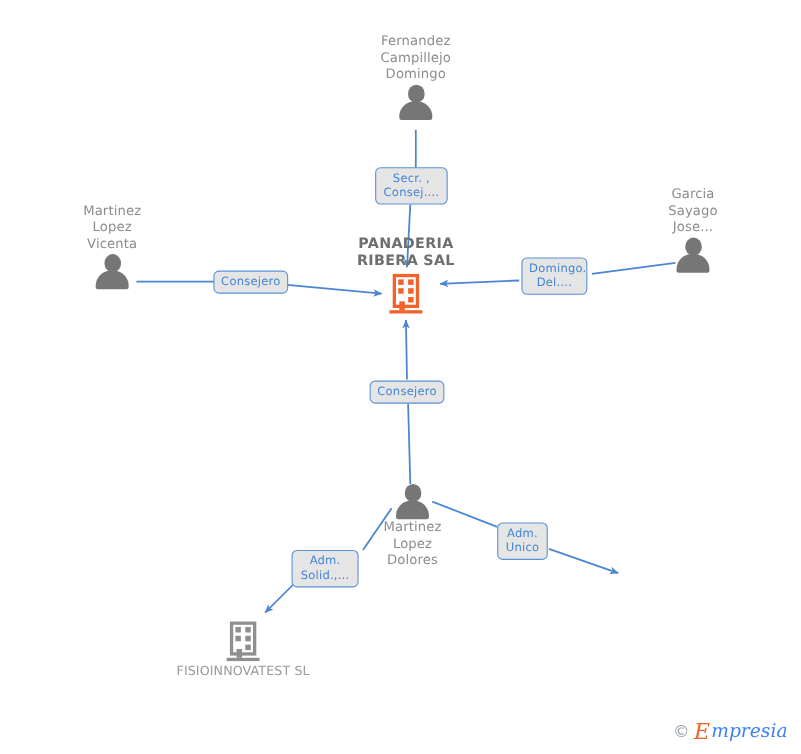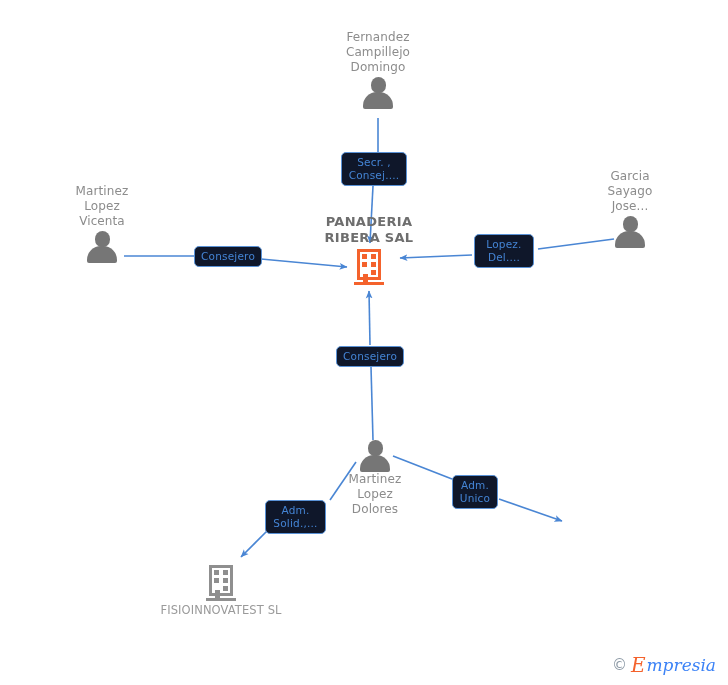--- a/index.html
+++ b/index.html
@@ -118,21 +118,21 @@
   }
   .b-orange { color: #f4622c; }
   .b-gray   { color: #8f8f8f; }
 
   
   .chip {
     position: absolute;
     box-sizing: border-box;
     border: 1px solid #5a92d6;
     border-radius: 5px;
-    background: #0f172a;
+    background: #e5e5e5;
     color: #4484d4;
     font-size: 10.5px;
     line-height: 13px;
     text-align: center;
     padding: 3px 6px;
     white-space: pre-line;
     letter-spacing: 0.2px;
   }
 
   
@@ -265,21 +265,21 @@
     </div>
     <div class="node-label company-sub">FISIOINNOVATEST SL</div>
   </div>
 
 
   <div class="chip" style="left:341px; top:152px; width:66px;">Secr. ,
 Consej....</div>
 
   <div class="chip" style="left:194px; top:246px; width:68px;">Consejero</div>
 
-  <div class="chip" style="left:474px; top:234px; width:60px;">Lopez.
+  <div class="chip" style="left:474px; top:234px; width:60px;">Domingo.
 Del....</div>
 
   <div class="chip" style="left:336px; top:346px; width:68px;">Consejero</div>
 
   <div class="chip" style="left:265px; top:500px; width:61px;">Adm.
 Solid.,...</div>
 
   <div class="chip" style="left:452px; top:475px; width:46px;">Adm.
 Unico</div>
 

